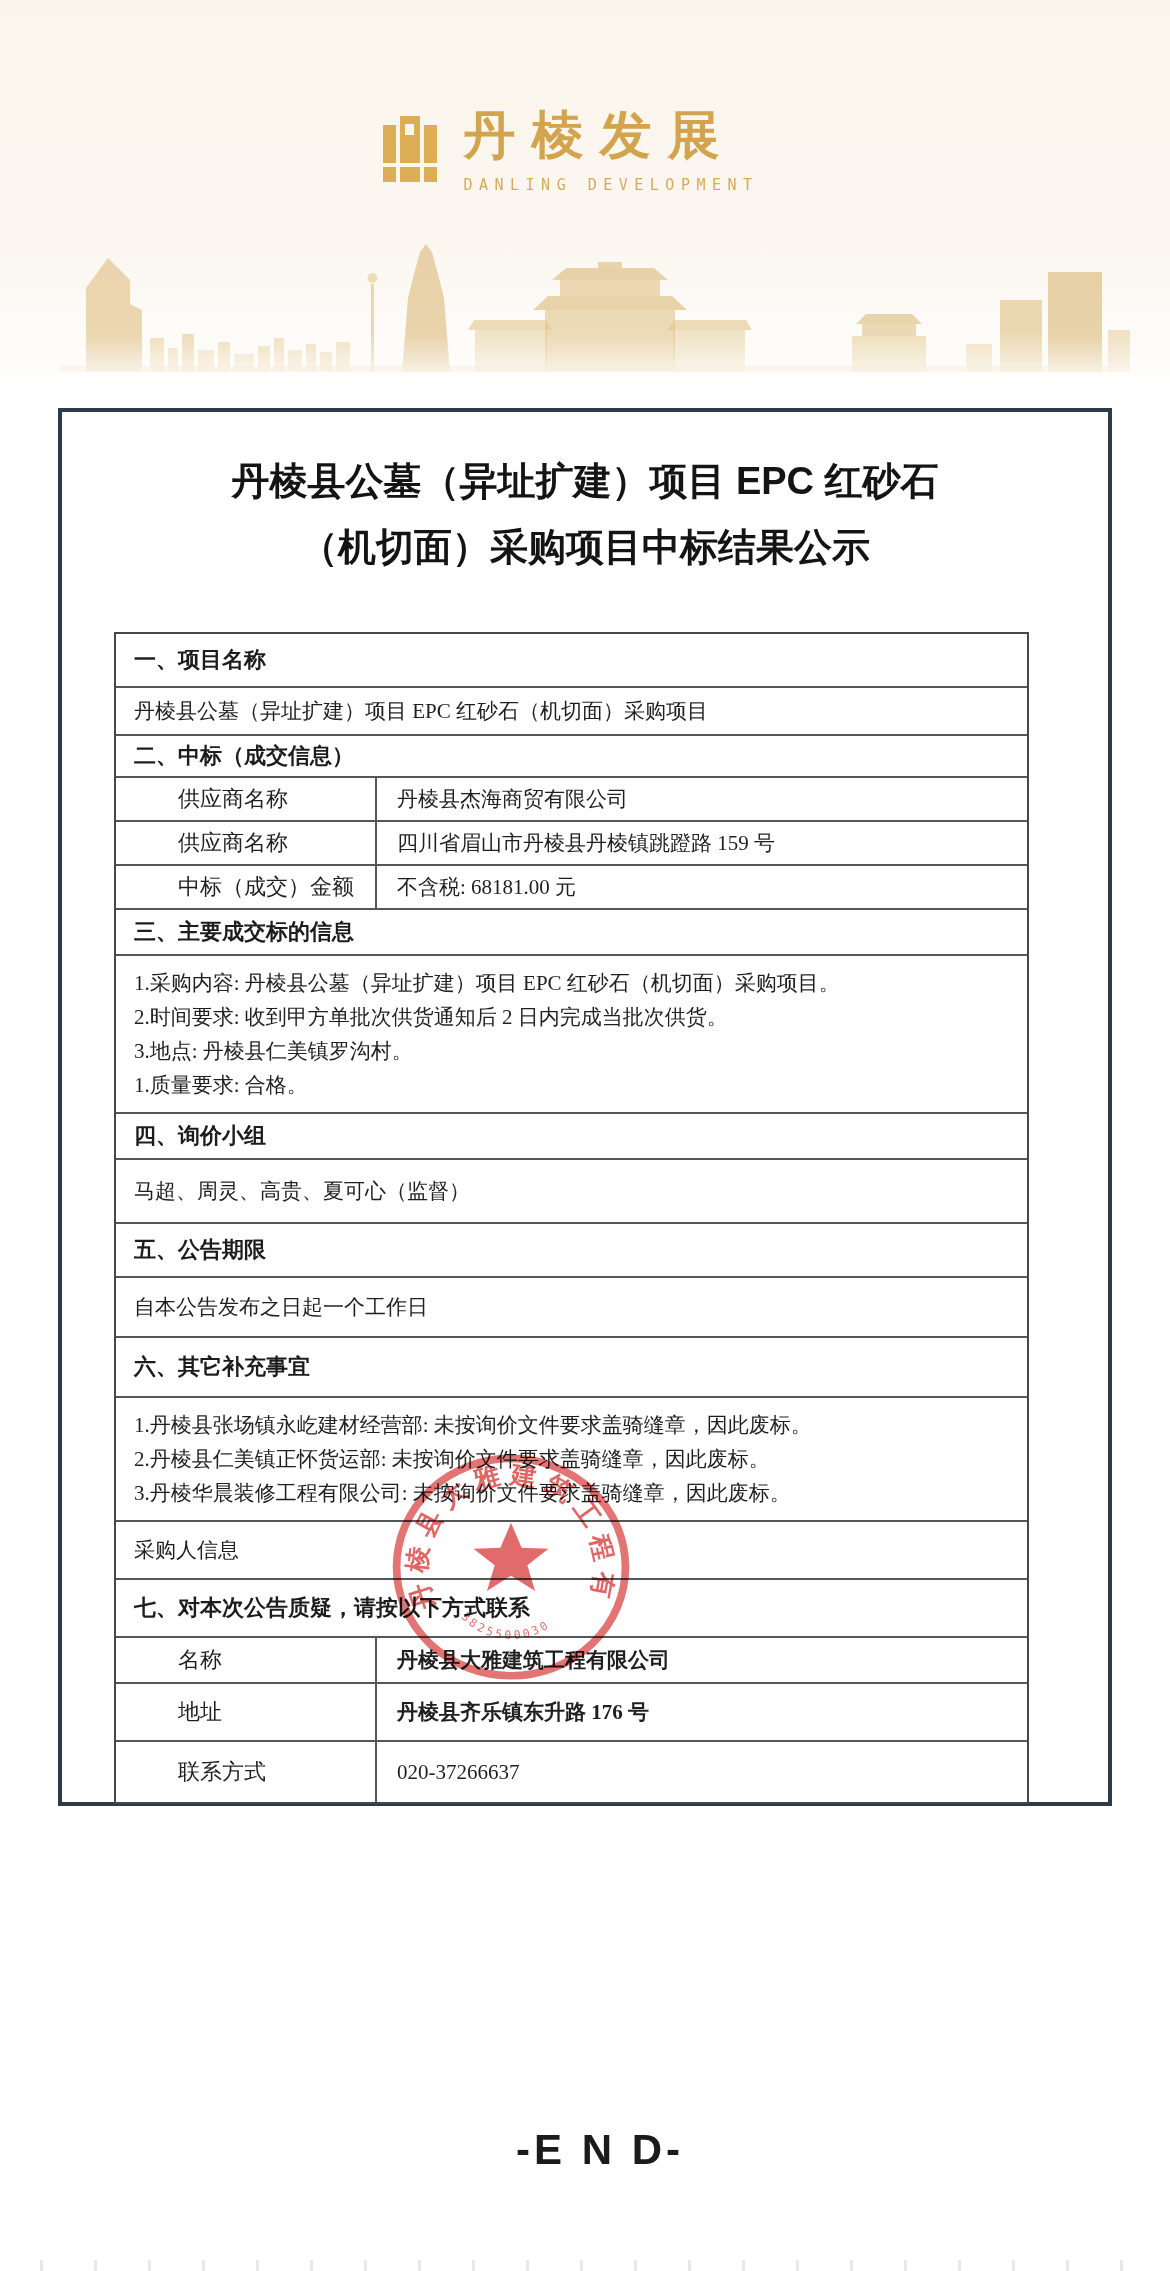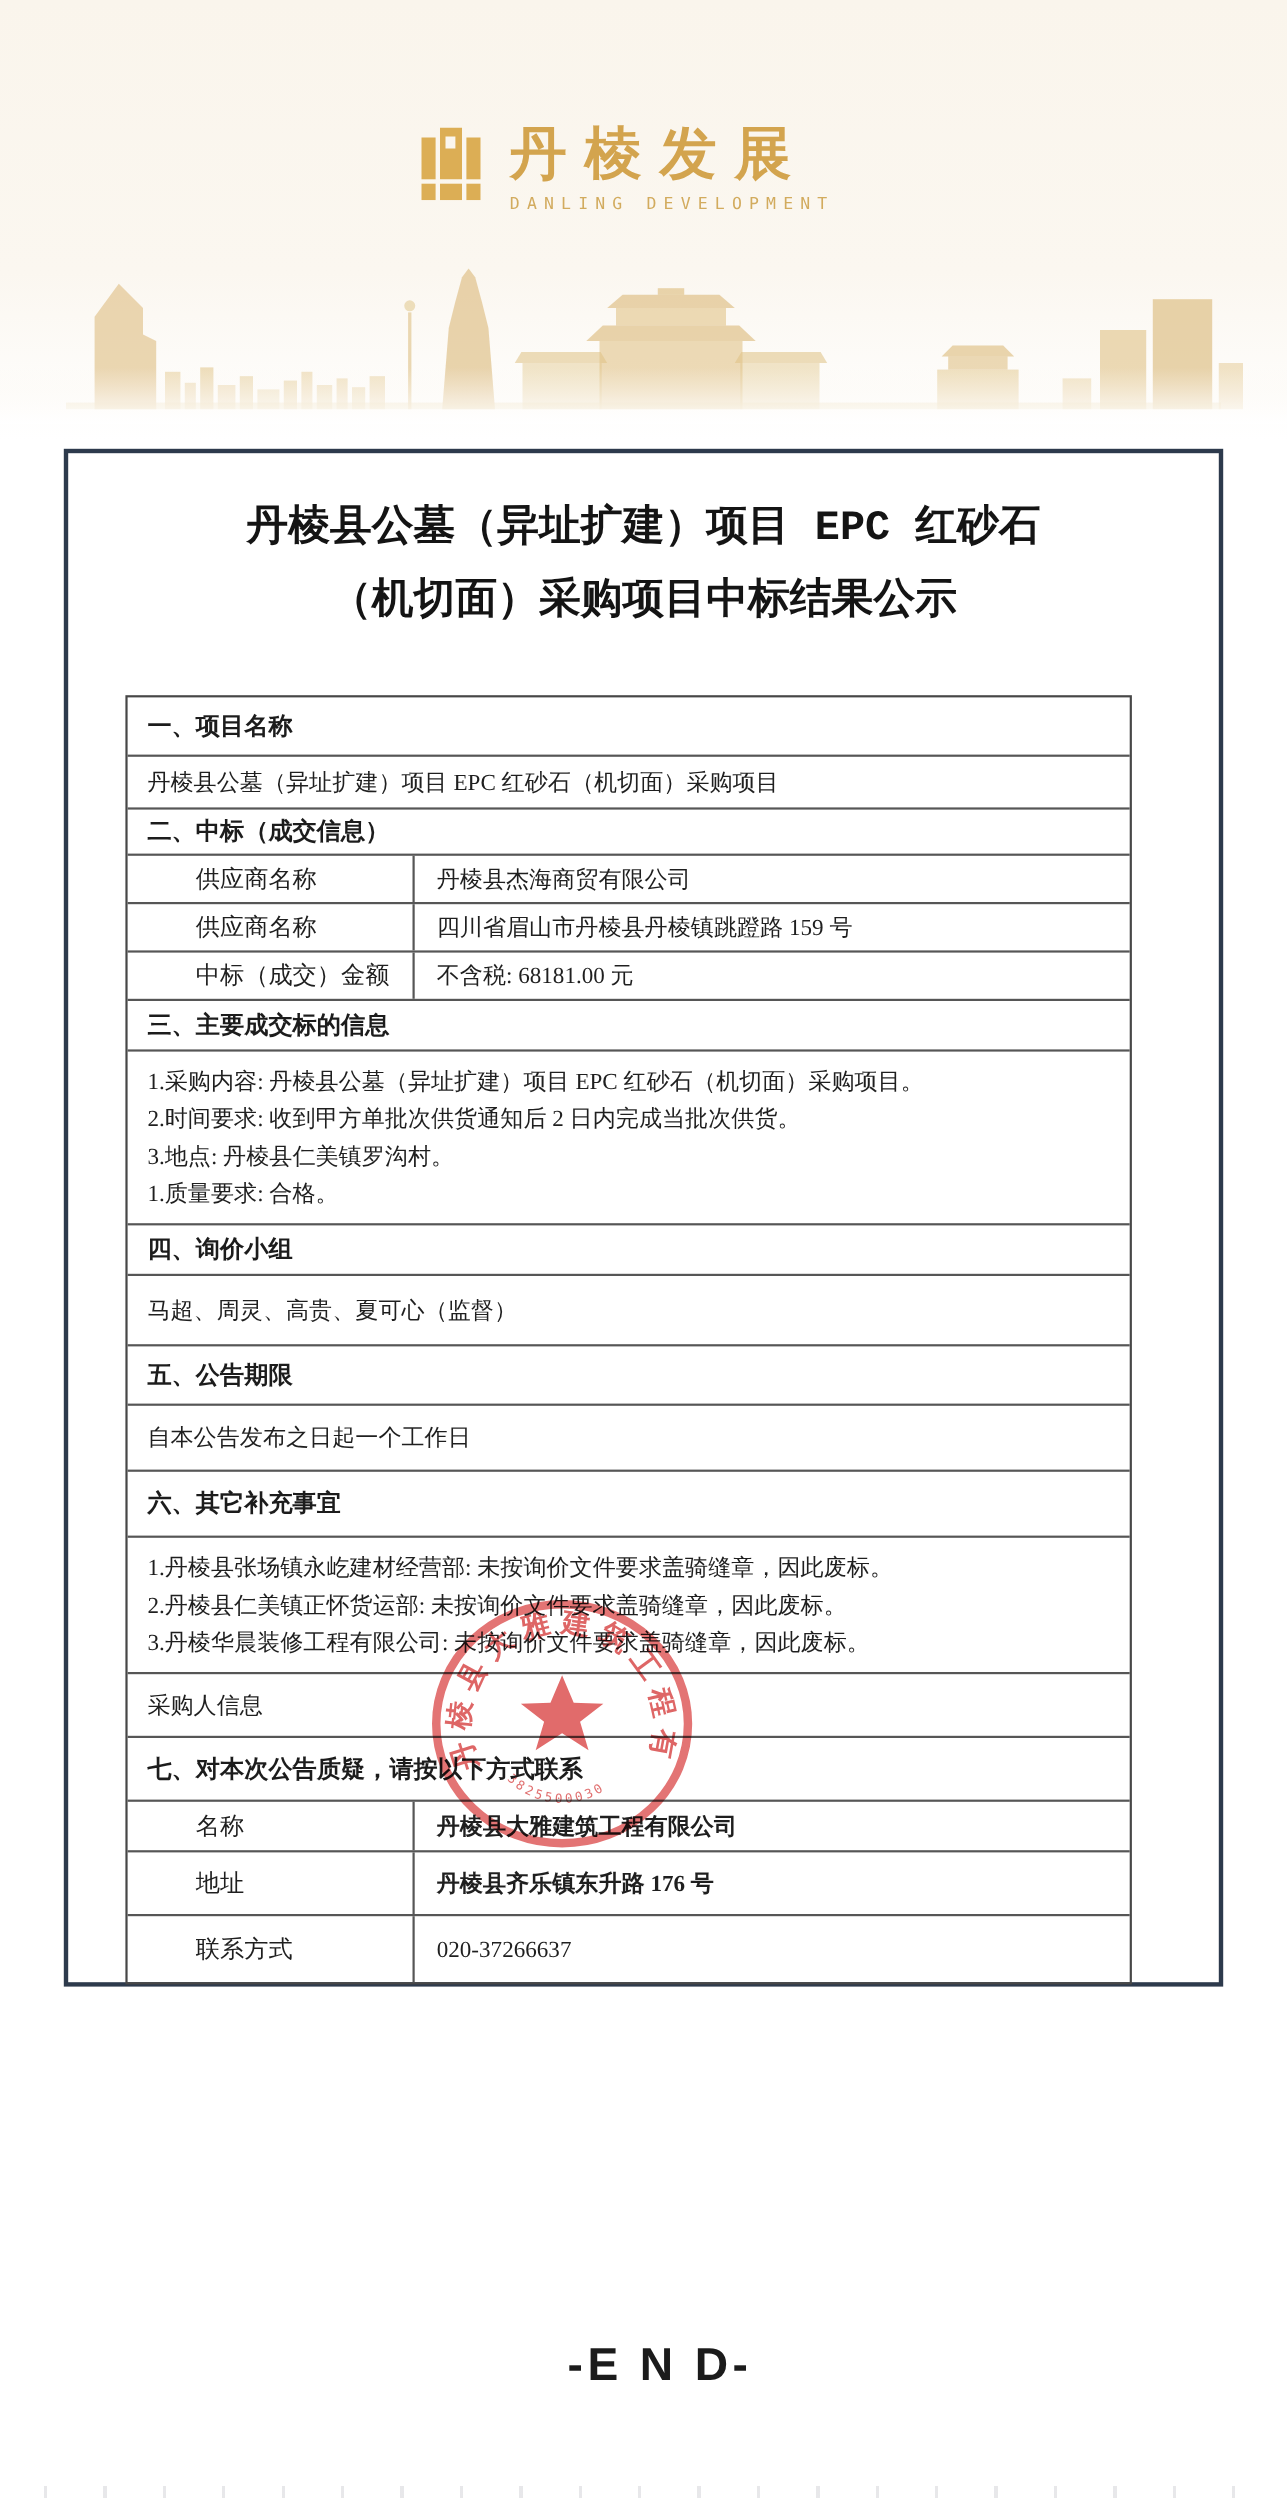--- a/index.html
+++ b/index.html
@@ -15,36 +15,36 @@
   }
   .logo-row{
     position:absolute;left:0;top:110px;width:1170px;
     display:flex;justify-content:center;align-items:flex-start;gap:26px;
     transform:translateX(-14px);
   }
   .logo-icon{width:54px;height:66px;margin-top:6px;}
   .logo-text-col{display:flex;flex-direction:column;}
   .brand-name{
     font-size:52px;letter-spacing:16px;color:#d3a44e;font-weight:700;
-    font-family:Liberation Sans, sans-serif;line-height:60px;white-space:nowrap;
+    font-family:Liberation Mono, monospace;line-height:60px;white-space:nowrap;
   }
   .brand-name-en{
     font-size:15px;letter-spacing:6.5px;color:#d2ab5e;margin-top:6px;
     font-family:"DejaVu Sans Mono","Liberation Mono",monospace;align-self:flex-end;white-space:nowrap;
   }
   .skyline{position:absolute;left:0;top:238px;width:1170px;height:148px;}
   
   .doc-frame{
     position:absolute;left:58px;top:408px;width:1054px;height:1398px;
     border:4px solid #2d3a4c;background:#ffffff;box-sizing:border-box;
   }
   .doc-title{
     margin:36px 40px 0 40px;text-align:center;font-weight:700;
     font-size:38px;line-height:66px;color:#141414;
-    font-family:Liberation Mono, monospace;
+    font-family:Liberation Sans, sans-serif;
   }
   .doc-table{
     position:absolute;left:52px;top:220px;width:915px;
     border:2px solid #474747;box-sizing:border-box;background:transparent;
   }
   .tr{box-sizing:border-box;border-top:2px solid #565656;background:transparent;padding-left:44px;}
   .tr:first-child{border-top:none;}
   .sec{
     display:flex;align-items:center;padding-left:18px;
     font-family:"Liberation Sans","DejaVu Sans",sans-serif;

